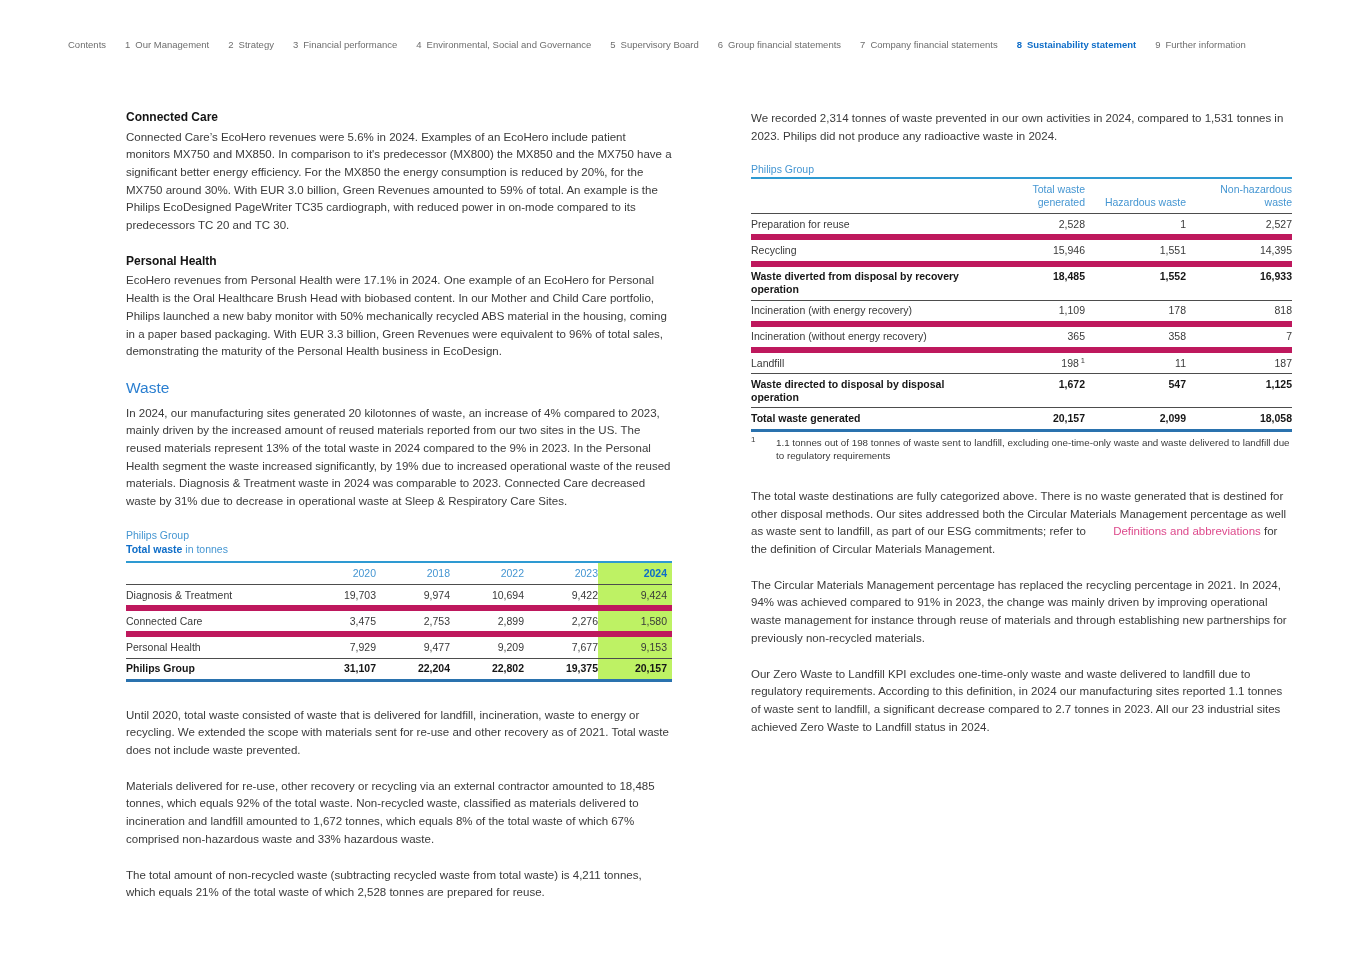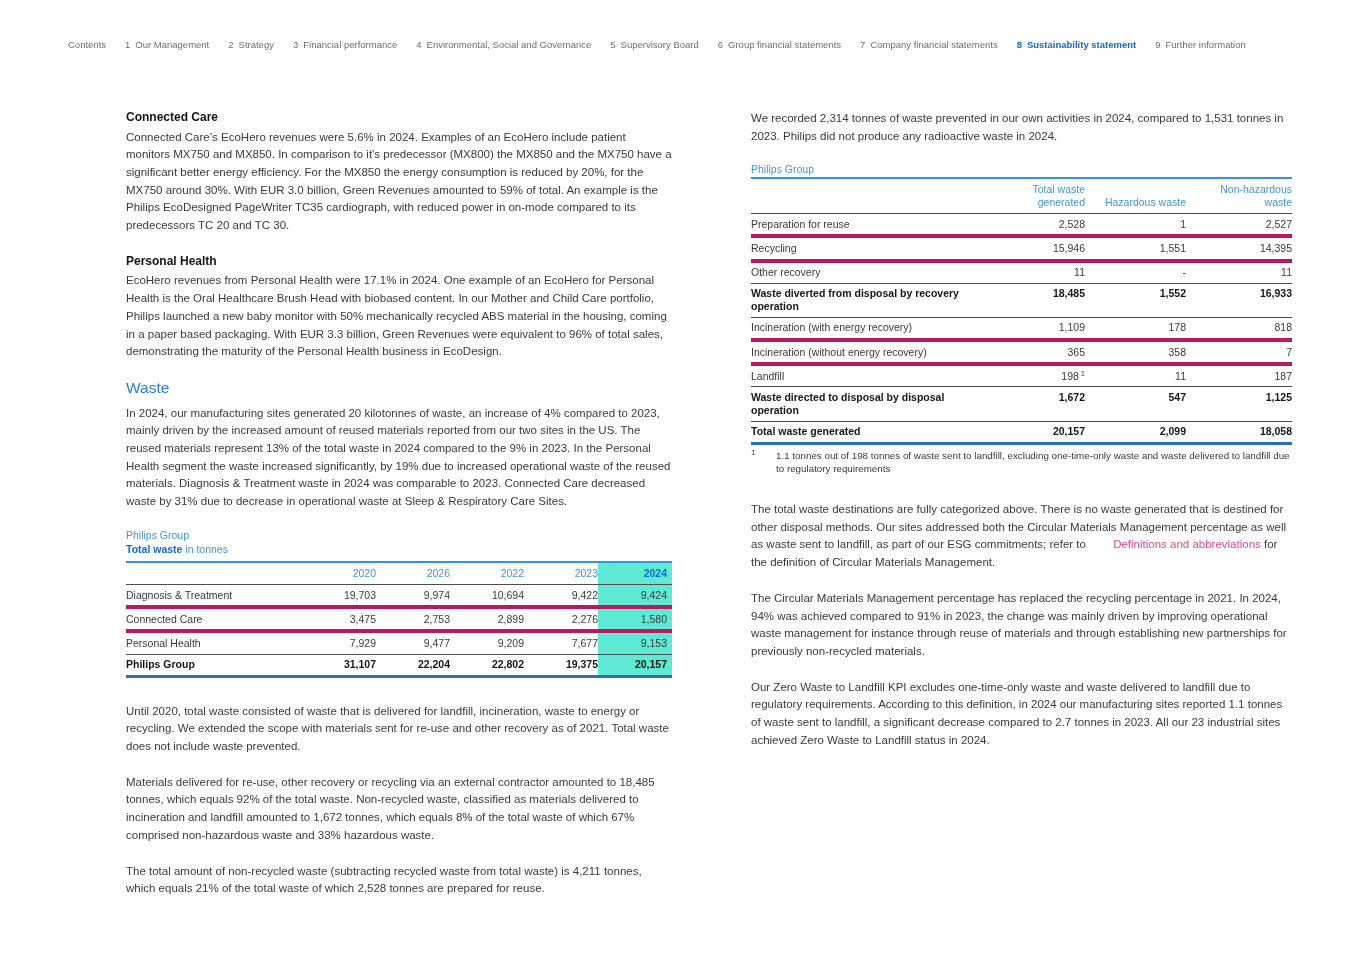--- a/index.html
+++ b/index.html
@@ -31,26 +31,26 @@
   .tb-title .rest {color:#4596d2;}
   .tb-rule {height:2px; background:#2e9ad2;}
 
   table {width:100%; border-collapse:collapse; table-layout:fixed;
          font-size:10.5px; color:#3a3a3a;}
   th {font-weight:normal; color:#4596d2; text-align:right; vertical-align:bottom;
       padding:4px 0 4px 6px; line-height:1.25;}
   td {padding:3.5px 0 3.5px 6px; text-align:right; vertical-align:top; line-height:1.25;}
   th.lbl, td.lbl {text-align:left; padding-left:0;}
   tr.hdr      {border-bottom:1px solid #4d4d4d;}
-  tr.sep-light{border-bottom:4px solid #be185d;}
+  tr.sep-light{border-bottom:6px solid #be185d;}
   tr.sep-dark {border-bottom:1px solid #4d4d4d;}
   tr.bold td  {font-weight:bold; color:#161616;}
   tr.total-row{border-bottom:3px solid #2a72ae;}
   th.hl {font-weight:bold; color:#0e6dc8;}
-  .hl   {background:#5eead4;}
+  .hl   {background:#bef264;}
   #t1 th.hl, #t1 td.hl {padding-right:5px;}
   #t1 th:first-child, #t1 td:first-child {width:176px;}
   #t2 th:first-child, #t2 td:first-child {width:244px;}
   #t2 th:nth-child(3), #t2 td:nth-child(3) {width:95px;}
   #t2 th:nth-child(4), #t2 td:nth-child(4) {width:100px;}
   td sup {font-size:7.5px; vertical-align:top; position:relative; top:-1px; margin-left:2px;}
 
   .footnote {display:flex; font-size:9.8px; line-height:1.4; margin-top:4px; color:#3a3a3a;}
   .fn-marker {flex:0 0 25px; font-size:8px; position:relative; top:-2px;}
   .fn-text {flex:1;}
@@ -119,21 +119,21 @@
 
     <div class="tblock">
       <div class="tb-group">Philips Group</div>
       <div class="tb-title"><b>Total waste</b><span class="rest"> in tonnes</span></div>
       <div class="tb-rule"></div>
       <table id="t1">
           <thead>
             <tr class="hdr">
               <th class="lbl"></th>
               <th>2020</th>
-              <th>2026</th>
+              <th>2018</th>
               <th>2022</th>
               <th>2023</th>
               <th class="hl">2024</th>
             </tr>
           </thead>
           <tbody>
             <tr class="sep-light">
               <td class="lbl">Diagnosis &amp; Treatment</td>
               <td>19,703</td>
               <td>9,974</td>
@@ -197,26 +197,20 @@
               <td>2,528</td>
               <td>1</td>
               <td>2,527</td>
             </tr>
             <tr class="sep-light">
               <td class="lbl">Recycling</td>
               <td>15,946</td>
               <td>1,551</td>
               <td>14,395</td>
             </tr>
-            <tr class="sep-dark">
-              <td class="lbl">Other recovery</td>
-              <td>11</td>
-              <td>-</td>
-              <td>11</td>
-            </tr>
             <tr class="bold sep-dark">
               <td class="lbl">Waste diverted from disposal by recovery operation</td>
               <td>18,485</td>
               <td>1,552</td>
               <td>16,933</td>
             </tr>
             <tr class="sep-light">
               <td class="lbl">Incineration (with energy recovery)</td>
               <td>1,109</td>
               <td>178</td>

